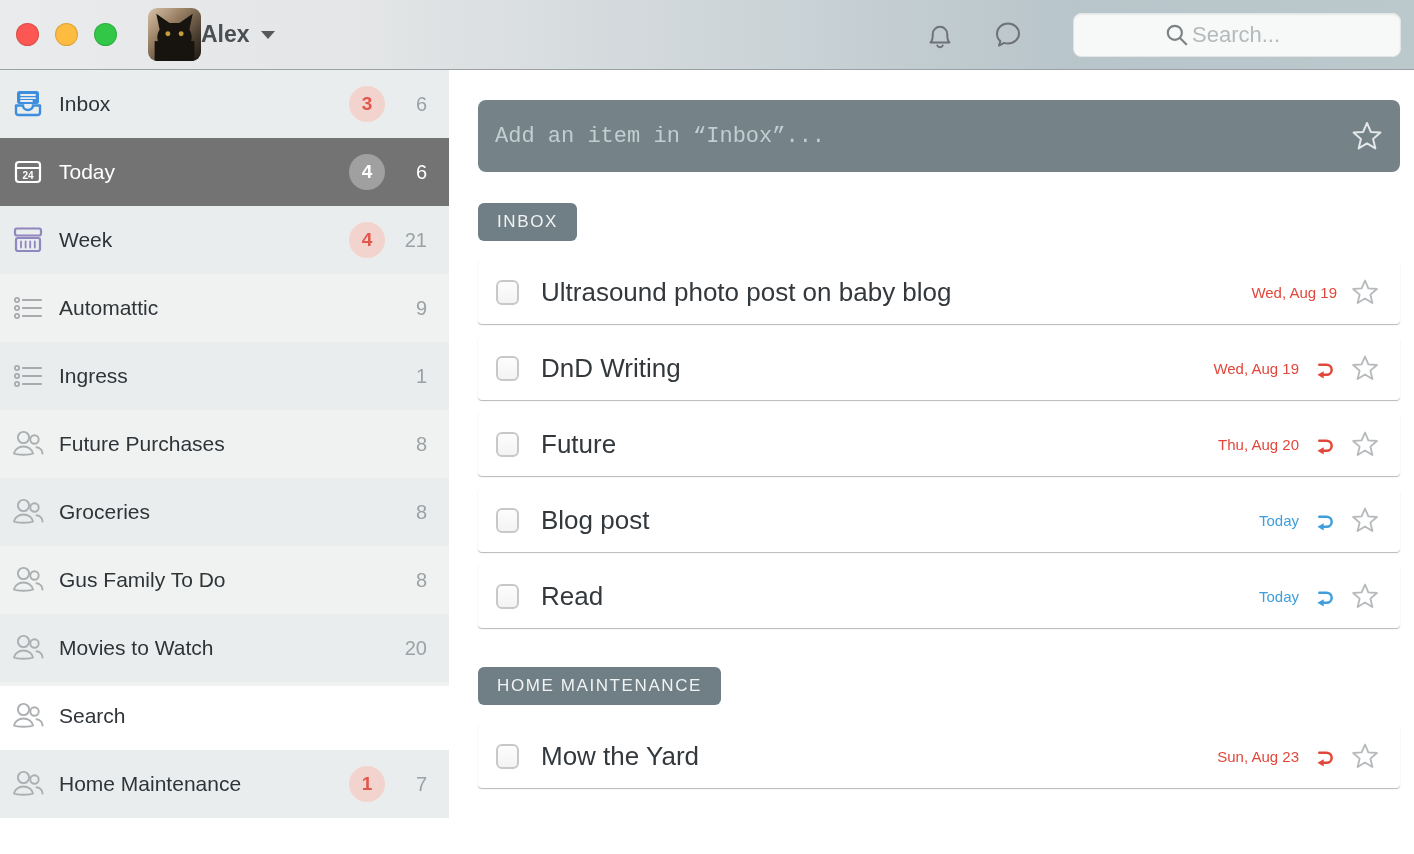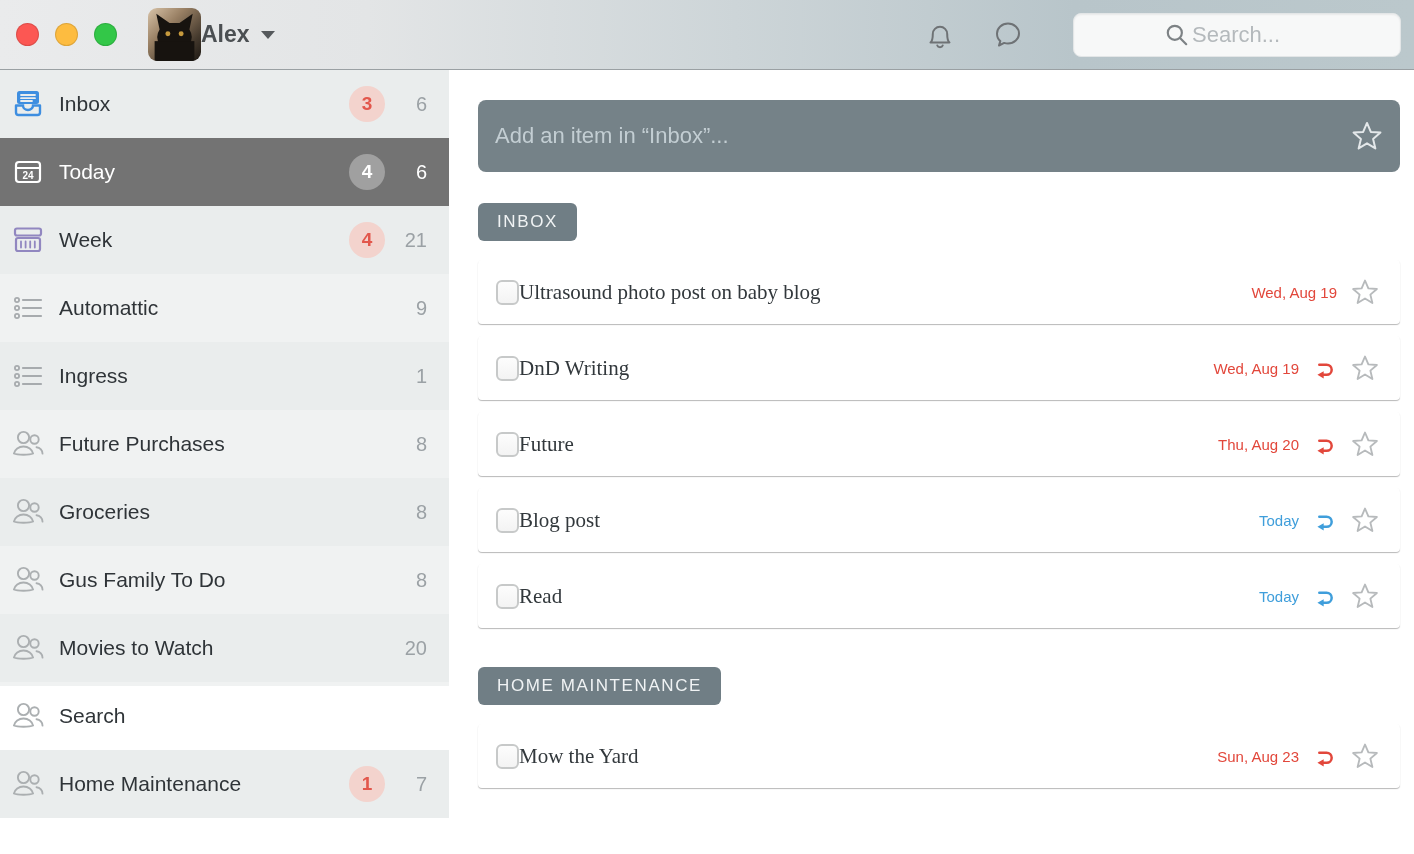--- a/index.html
+++ b/index.html
@@ -57,35 +57,35 @@
   .side-row.selected .count{ color:#ffffff; }
   .side-row.selected .badge{ background:rgba(255,255,255,.32); color:#ffffff; }
 
   
   .main{ flex:1; padding:30px 14px 0 29px;
     background:linear-gradient(to bottom,#153f4c 0%,#2a5osl 0%,#2a5664 25%,#44707d 50%,#628692 75%,#7e9aa2 100%);
   }
   .addbar{ height:72px; border-radius:8px; background:rgba(3,27,38,.55);
     display:flex; align-items:center; padding:0 16px 0 17px; }
   .addbar input{ flex:1; background:transparent; border:none; outline:none;
-    font-size:22px; color:#a21caf; font-family:Liberation Sans, sans-serif; }
+    font-size:22px; color:#a21caf; font-family:Liberation Mono, monospace; }
   .addbar input::placeholder{ color:#c3ced3; opacity:1; }
   .add-star{ width:34px; height:34px; color:#e4e8ea; cursor:pointer; flex:none; }
 
   .section-badge{ display:inline-block; margin-top:31px; height:38px; line-height:38px;
     padding:0 19px; border-radius:6px; background:rgba(9,33,44,.58);
     color:#f0f3f4; font-size:17px; letter-spacing:1.6px; }
   .section + .section .section-badge{ margin-top:27px; }
   .task-list{ margin-top:19px; }
   .task{ height:64px; background:#ffffff; border-radius:4px; margin-bottom:12px;
     display:flex; align-items:center; padding:0 20px 0 18px;
     box-shadow:0 1px 1px rgba(0,0,0,.28); cursor:pointer; }
   .checkbox{ width:23px; height:25px; border:2px solid #c7c9c9; border-radius:6px;
     background:linear-gradient(#fdfdfd,#f3f3f3); flex:none; cursor:pointer; }
-  .task-title{ font-size:21px; color:#32383c; white-space:nowrap;font-family:Liberation Serif, serif; }
+  .task-title{ margin-left:22px; font-size:26px; color:#32383c; white-space:nowrap; }
   .task-right{ margin-left:auto; display:flex; align-items:center; gap:13px; }
   .task-right.tone-overdue{ color:#e2473b; }
   .task-right.tone-today{ color:#3f9edb; }
   .due{ font-size:15px; color:inherit; }
   .repeat{ width:25px; height:25px; color:inherit; }
   .task-star{ width:30px; height:30px; color:#b7babc; cursor:pointer; flex:none; }
 </style>
 </head>
 <body>
 

